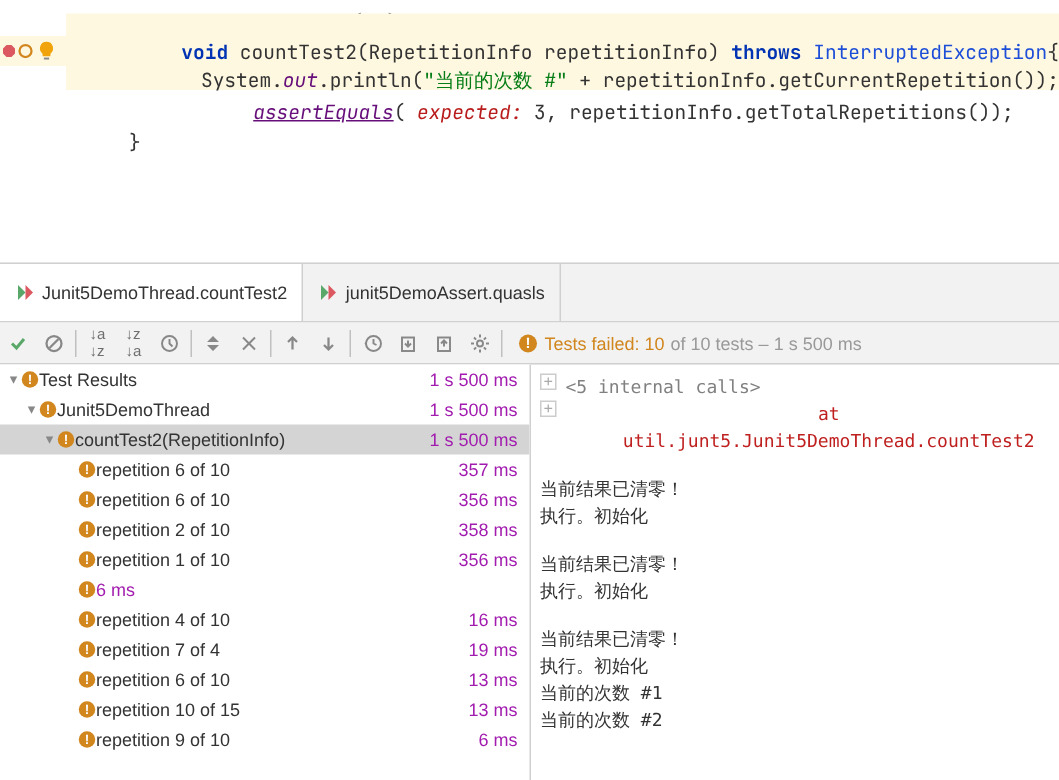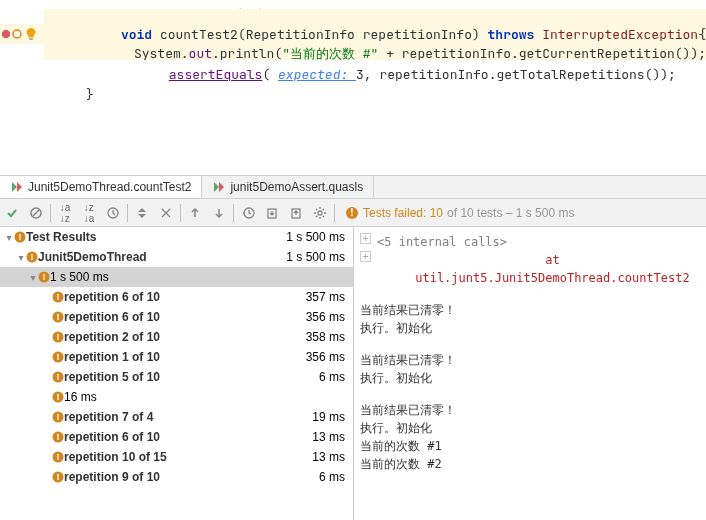--- a/index.html
+++ b/index.html
@@ -8,38 +8,38 @@
   .code-line { display:flex; align-items:center; height:20px; }
   .gutter { width:56px; display:flex; align-items:center; justify-content:flex-end; padding-right:6px; gap:2px; }
   .code { font-family:"JetBrains Mono","Consolas",monospace; font-size:13px; white-space:pre; flex:1; }
   .code-line.hl { background:#fff8e1; }
   .code-line.hl .code { background:#fff8e1; }
   .anno { color:#9e880d; }
   .kw { color:#0033b3; font-weight:600;margin-top:20px; }
   .cls { color:#333; }
   .mtd { color:#333; }
   .str { color:#067d17; }
-  .ital { color:#660e7a; }
-  .param { color:#3b82f6; font-style:italic;text-decoration:underline; }
-  .throws { color:#7f1d1d; }
-  .tabs-bar { display:flex; border-bottom:1px solid #d0d0d0; border-top:1px solid #d0d0d0; height:24px; background:#f2f2f2; align-items:center; }
+  .ital { font-style:italic; color:#660e7a; }
+  .param { color:#b91c1c; font-style:italic; }
+  .throws { color:#1d4ed8; }
+  .tabs-bar { display:flex; border-bottom:1px solid #d0d0d0; border-top:1px solid #d0d0d0; height:40px; background:#f2f2f2; align-items:center; }
   .tab { display:flex; align-items:center; padding:0 10px; height:100%; gap:6px; border-right:1px solid #d0d0d0; cursor:pointer; }
   .tab.active { background:#fff; }
   .toolbar { display:flex; align-items:center; height:28px; border-bottom:1px solid #d0d0d0; background:#f2f2f2; }
   .tool-btn { width:24px; height:24px; display:flex; align-items:center; justify-content:center; cursor:pointer; color:#6e6e6e; }
   .sep { width:1px; height:18px; background:#c0c0c0; margin:0 2px; }
   .status-text { margin-left:8px; display:flex; align-items:center; gap:4px; }
   .st-orange { color:#d1861e; font-weight:500; }
   .st-gray { color:#999; }
   .bottom { display:flex; height:293px; }
   .tree-panel { width:354px; border-right:1px solid #d0d0d0; overflow:hidden; background:#fff; }
   .tree-row { display:flex; align-items:center; height:20px; padding-left:4px; cursor:pointer; }
   .tree-row.selected { background:#d4d4d4; }
-  .tree-row .label { flex:1; display:flex; align-items:center; gap:4px;font-weight:bold; }
-  .tree-row .time { color:#000000; padding-right:8px; text-align:right; }
+  .tree-row .label { flex:1; display:flex; align-items:center; gap:4px; }
+  .tree-row .time { color:#a21caf; padding-right:8px; text-align:right; }
   .arrow { width:10px; display:inline-block; color:#888; font-size:10px; text-align:center; }
   .indent { display:inline-block; }
   .console { flex:1; padding:6px 6px; font-family:"Consolas","Microsoft YaHei",monospace; font-size:12px; overflow:hidden; line-height:18px; }
   .console .fold { color:#808080; }
   .console .red { color:#bf1f1f; }
   .bulb { width:14px; height:14px; }
   svg { display:block; }
 </style>
 </head>
 <body>
@@ -226,20 +226,21 @@
     </div>
     <div class="tree-row selected">
       <span class="indent" style="width:24px;"></span>
       <span class="arrow">▾</span>
       <span>
           <svg width="12" height="12">
             <circle cx="6" cy="6" r="5.5" fill="#d1861e"></circle>
             <text x="6" y="9" text-anchor="middle" fill="#fff" font-size="9" font-weight="bold">!</text>
           </svg>
         </span>
+      <span class="label">countTest2(RepetitionInfo)</span>
       <span class="time">1 s 500 ms</span>
     </div>
     <div id="rep-container">
         <div class="tree-row">
           <span class="indent" style="width:48px;"></span>
           <span>
             <svg width="12" height="12">
               <circle cx="6" cy="6" r="5.5" fill="#d1861e"></circle>
               <text x="6" y="9" text-anchor="middle" fill="#fff" font-size="9" font-weight="bold">!</text>
             </svg>
@@ -281,31 +282,31 @@
           <span class="time">356 ms</span>
         </div>
         <div class="tree-row">
           <span class="indent" style="width:48px;"></span>
           <span>
             <svg width="12" height="12">
               <circle cx="6" cy="6" r="5.5" fill="#d1861e"></circle>
               <text x="6" y="9" text-anchor="middle" fill="#fff" font-size="9" font-weight="bold">!</text>
             </svg>
           </span>
-          <span class="label">repetition 5 of 10</span>
           <span class="time">6 ms</span>
         </div>
         <div class="tree-row">
           <span class="indent" style="width:48px;"></span>
           <span>
             <svg width="12" height="12">
               <circle cx="6" cy="6" r="5.5" fill="#d1861e"></circle>
               <text x="6" y="9" text-anchor="middle" fill="#fff" font-size="9" font-weight="bold">!</text>
             </svg>
           </span>
+          <span class="label">repetition 4 of 10</span>
           <span class="time">16 ms</span>
         </div>
         <div class="tree-row">
           <span class="indent" style="width:48px;"></span>
           <span>
             <svg width="12" height="12">
               <circle cx="6" cy="6" r="5.5" fill="#d1861e"></circle>
               <text x="6" y="9" text-anchor="middle" fill="#fff" font-size="9" font-weight="bold">!</text>
             </svg>
           </span>

